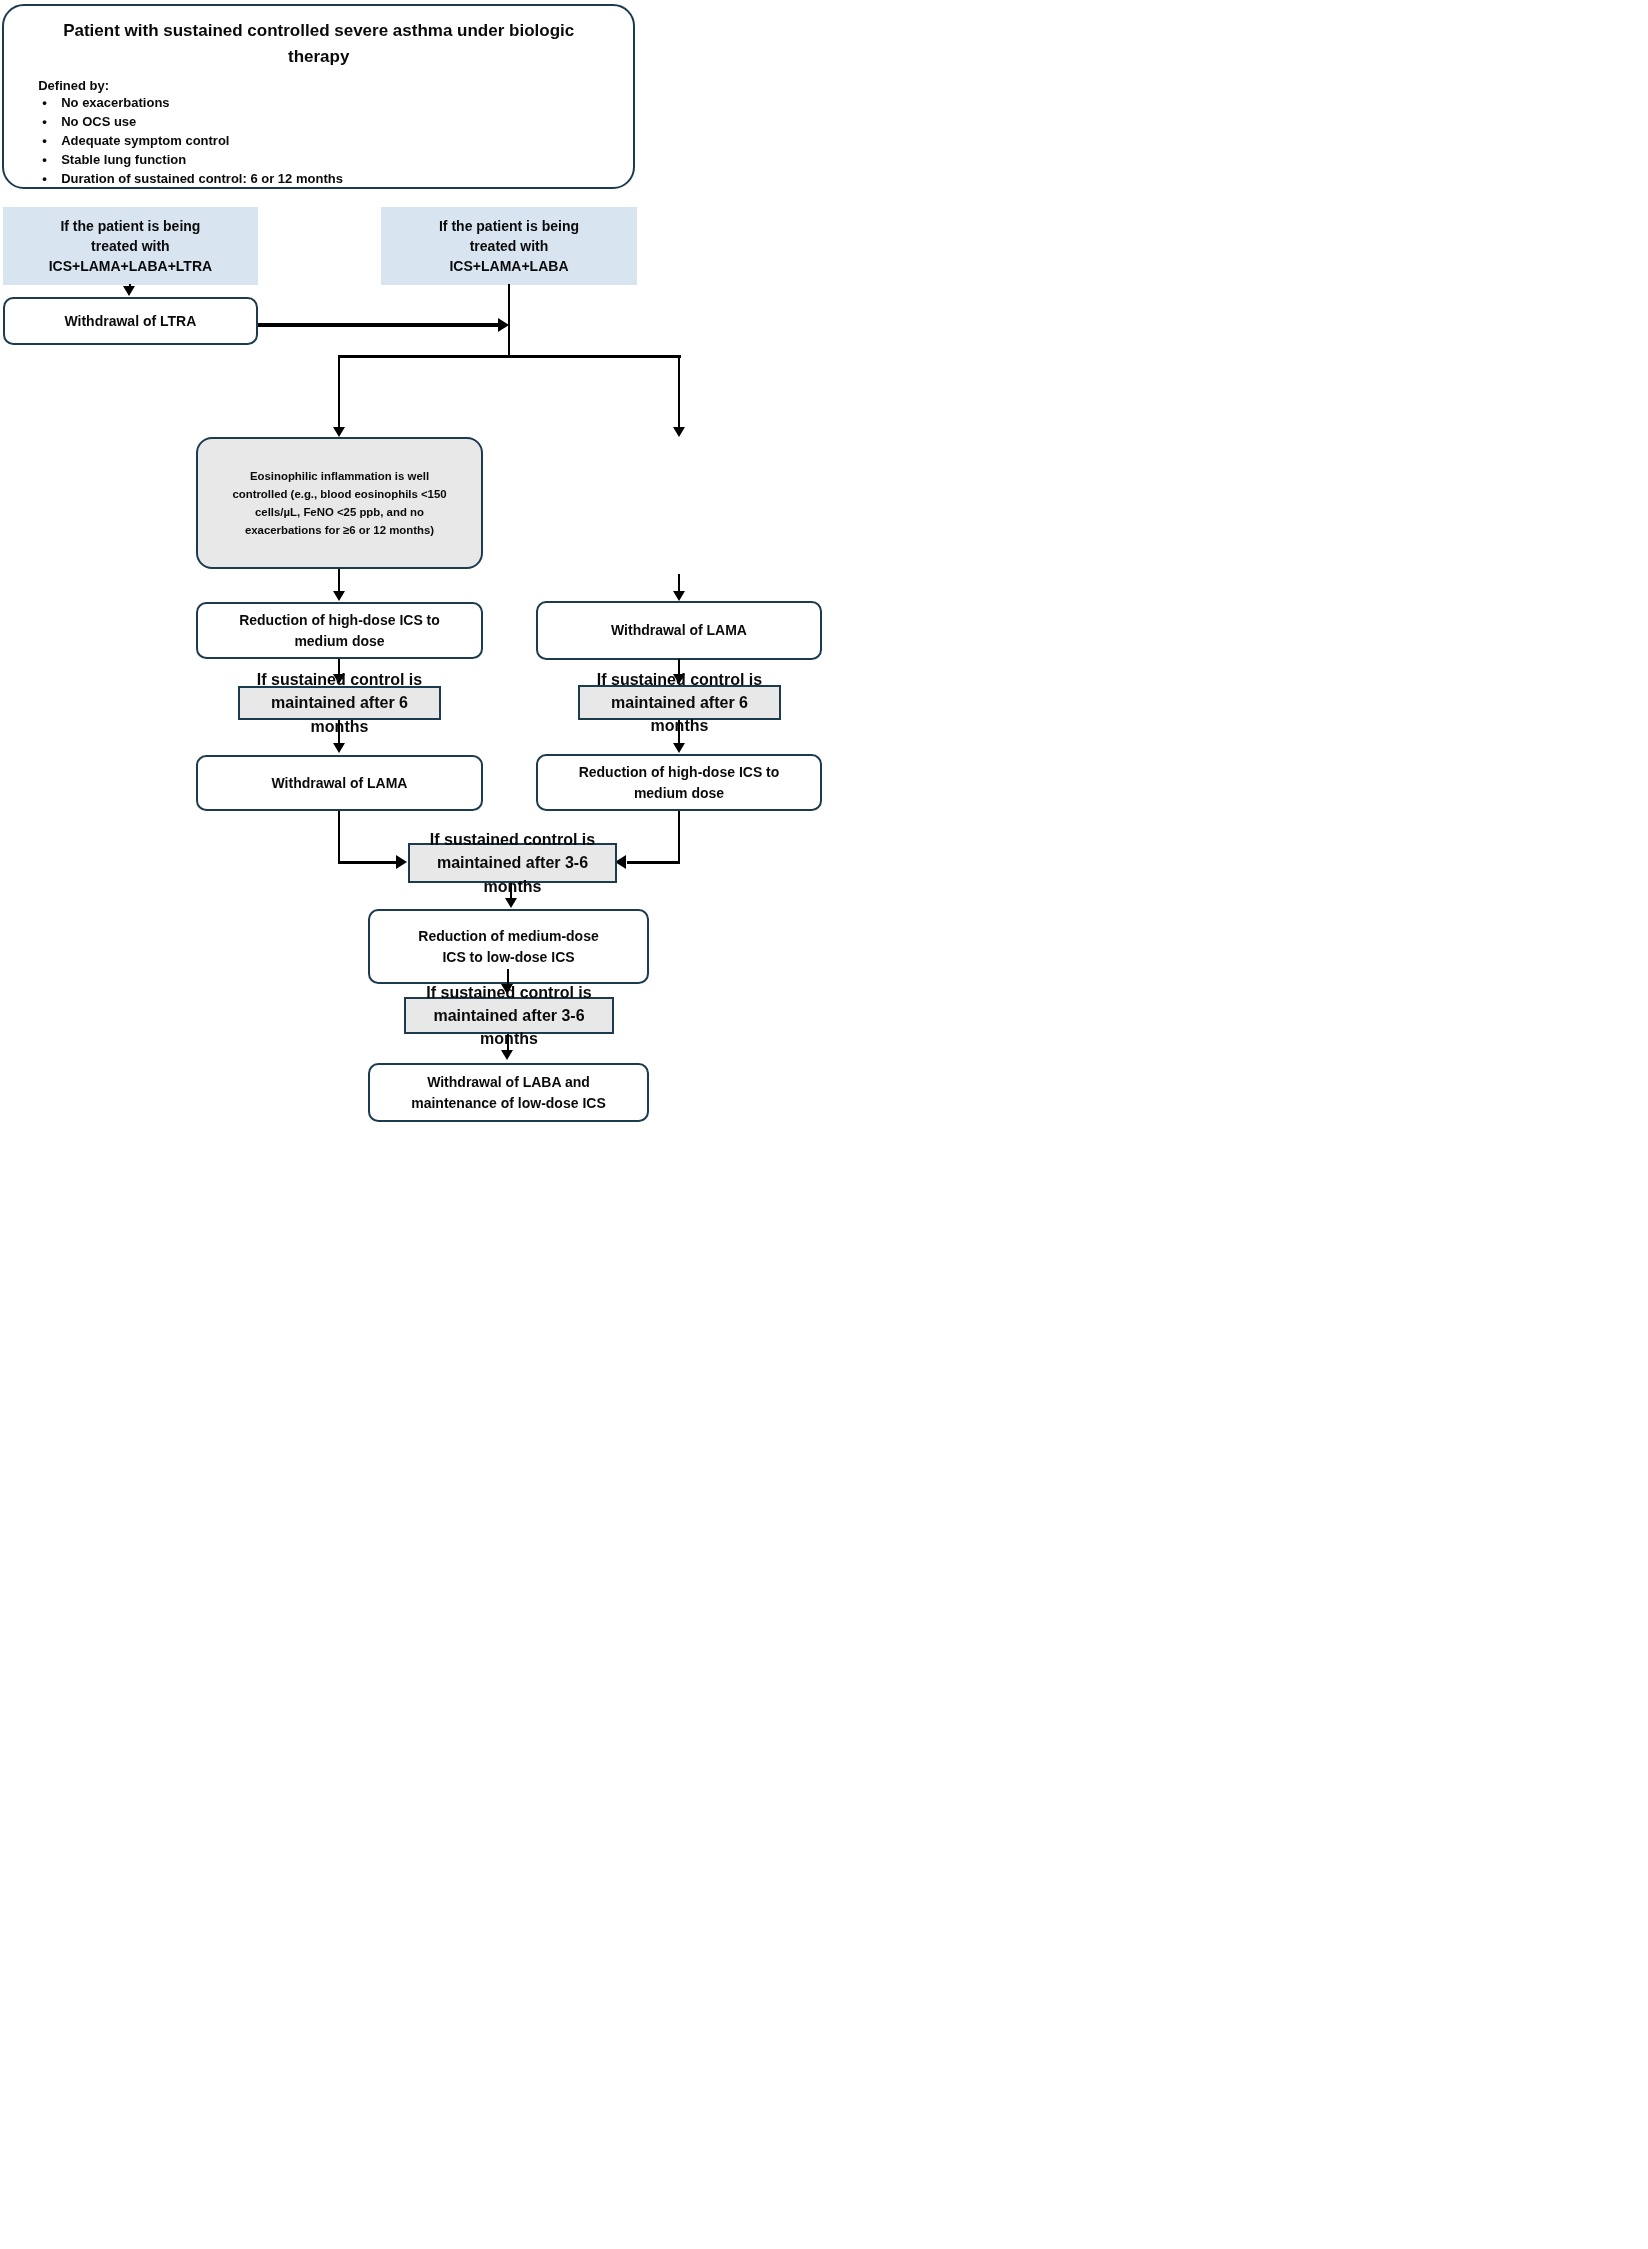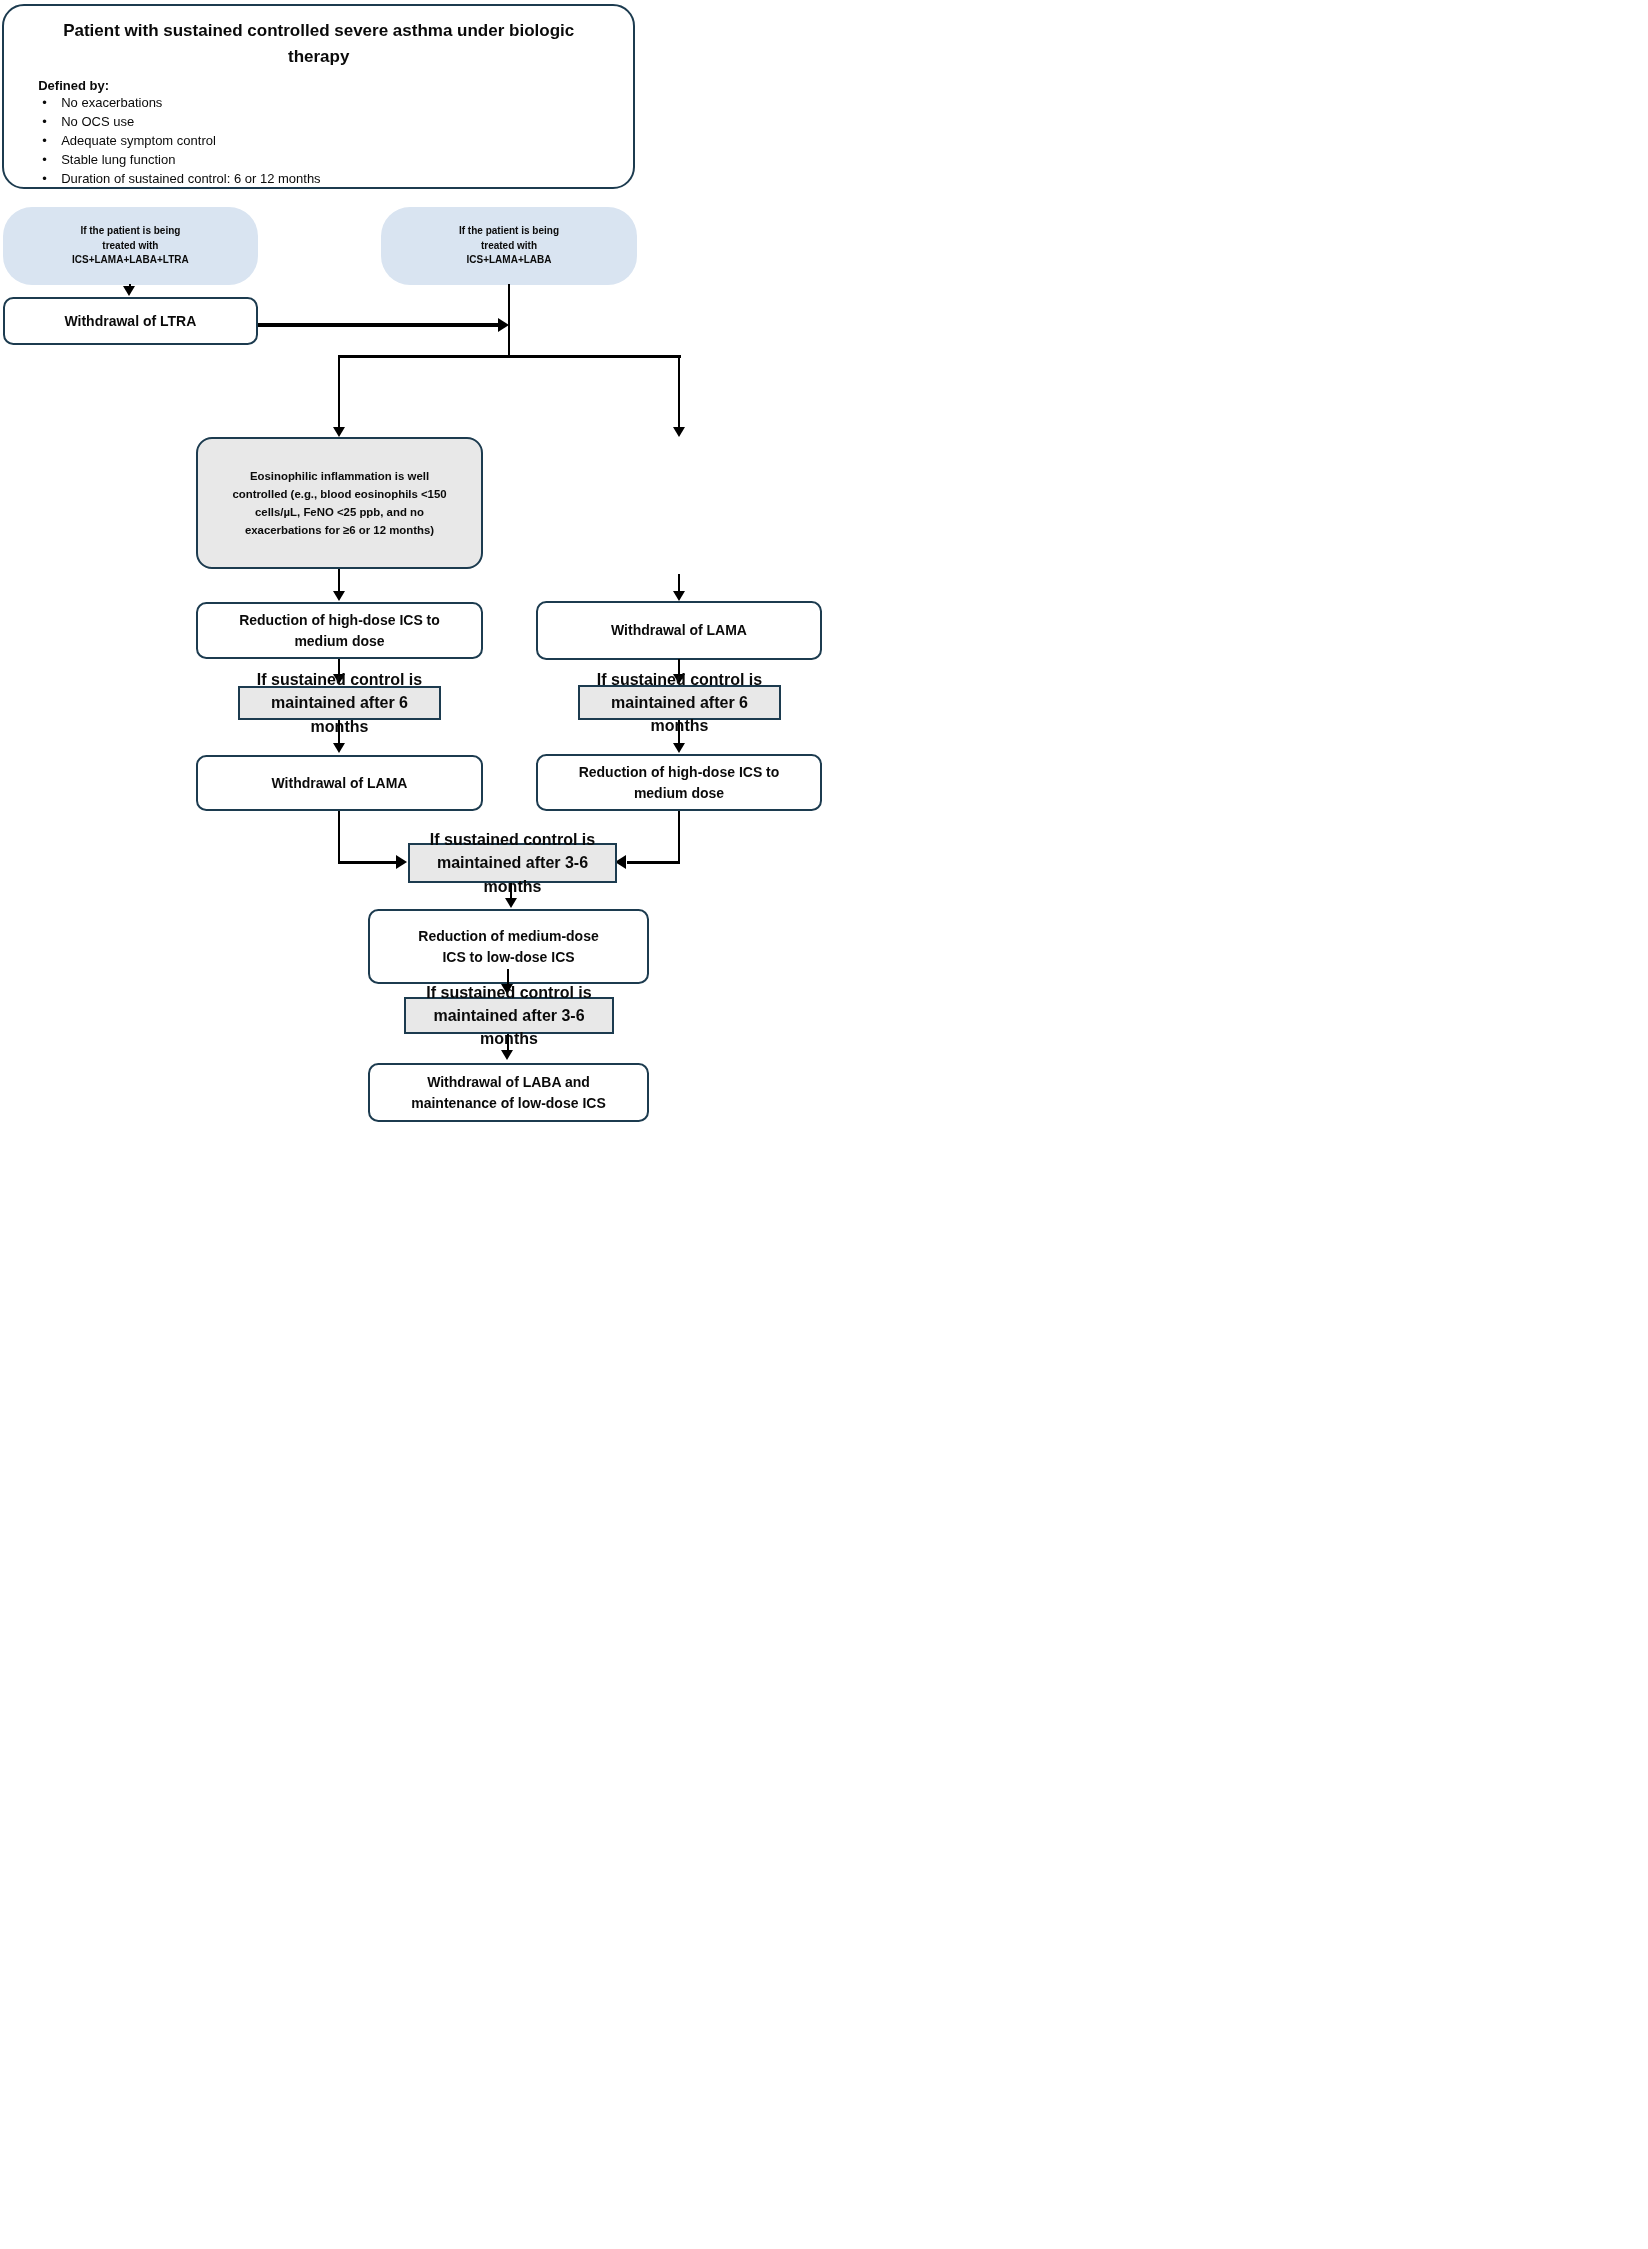--- a/index.html
+++ b/index.html
@@ -19,40 +19,40 @@
   }
   .node{
     position:absolute;
     display:flex;align-items:center;justify-content:center;
     text-align:center;font-weight:700;
     white-space:pre-line;
     box-sizing:border-box;
     line-height:1.45;
   }
   .whitebox{background:#ffffff;border:2.9px solid var(--navy);border-radius:10.3px;font-size:14px;}
-  .bluebox{background:var(--blue);font-size:10px;border-radius:29px;}
+  .bluebox{background:var(--blue);font-size:14px;}
   .graybox{background:var(--gray);border:2.9px solid var(--navy);border-radius:16px;font-size:11.4px;line-height:1.6;padding:4.4px 8.8px;}
   .grayrect{background:var(--gray);border:2.9px solid var(--navy);font-size:16px;line-height:1.45;}
   .topbox{
     position:absolute;left:2.2px;top:4.4px;width:633px;height:185px;
     background:#ffffff;border:2.9px solid var(--navy);border-radius:22px;
     box-sizing:border-box;
   }
   .topbox .title{
     font-weight:700;font-size:17px;text-align:center;
     padding:11.7px 51px 0 51px;line-height:1.5;white-space:pre-line;
   }
   .topbox .defined{
     font-weight:700;font-size:13px;margin:8.8px 0 1.5px 34px;
   }
   .topbox ul{
     list-style:none;margin:1.5px 0 0 0;padding:0 0 0 38px;
   }
   .topbox li{
-    font-weight:400;font-size:13px;line-height:1.45;position:relative;padding-left:19px;
+    font-weight:700;font-size:13px;line-height:1.45;position:relative;padding-left:19px;
   }
   .topbox li::before{
     content:"•";position:absolute;left:0;top:0;font-size:13px;
   }
   .vline,.hline{position:absolute;background:var(--line);}
   .ah-down{position:absolute;width:0;height:0;border-left:6.6px solid transparent;border-right:6.6px solid transparent;border-top:10.3px solid var(--line);}
   .ah-right{position:absolute;width:0;height:0;border-top:7.3px solid transparent;border-bottom:7.3px solid transparent;border-left:11.7px solid var(--line);}
   .ah-left{position:absolute;width:0;height:0;border-top:7.3px solid transparent;border-bottom:7.3px solid transparent;border-right:11.7px solid var(--line);}
 </style>
 </head>

